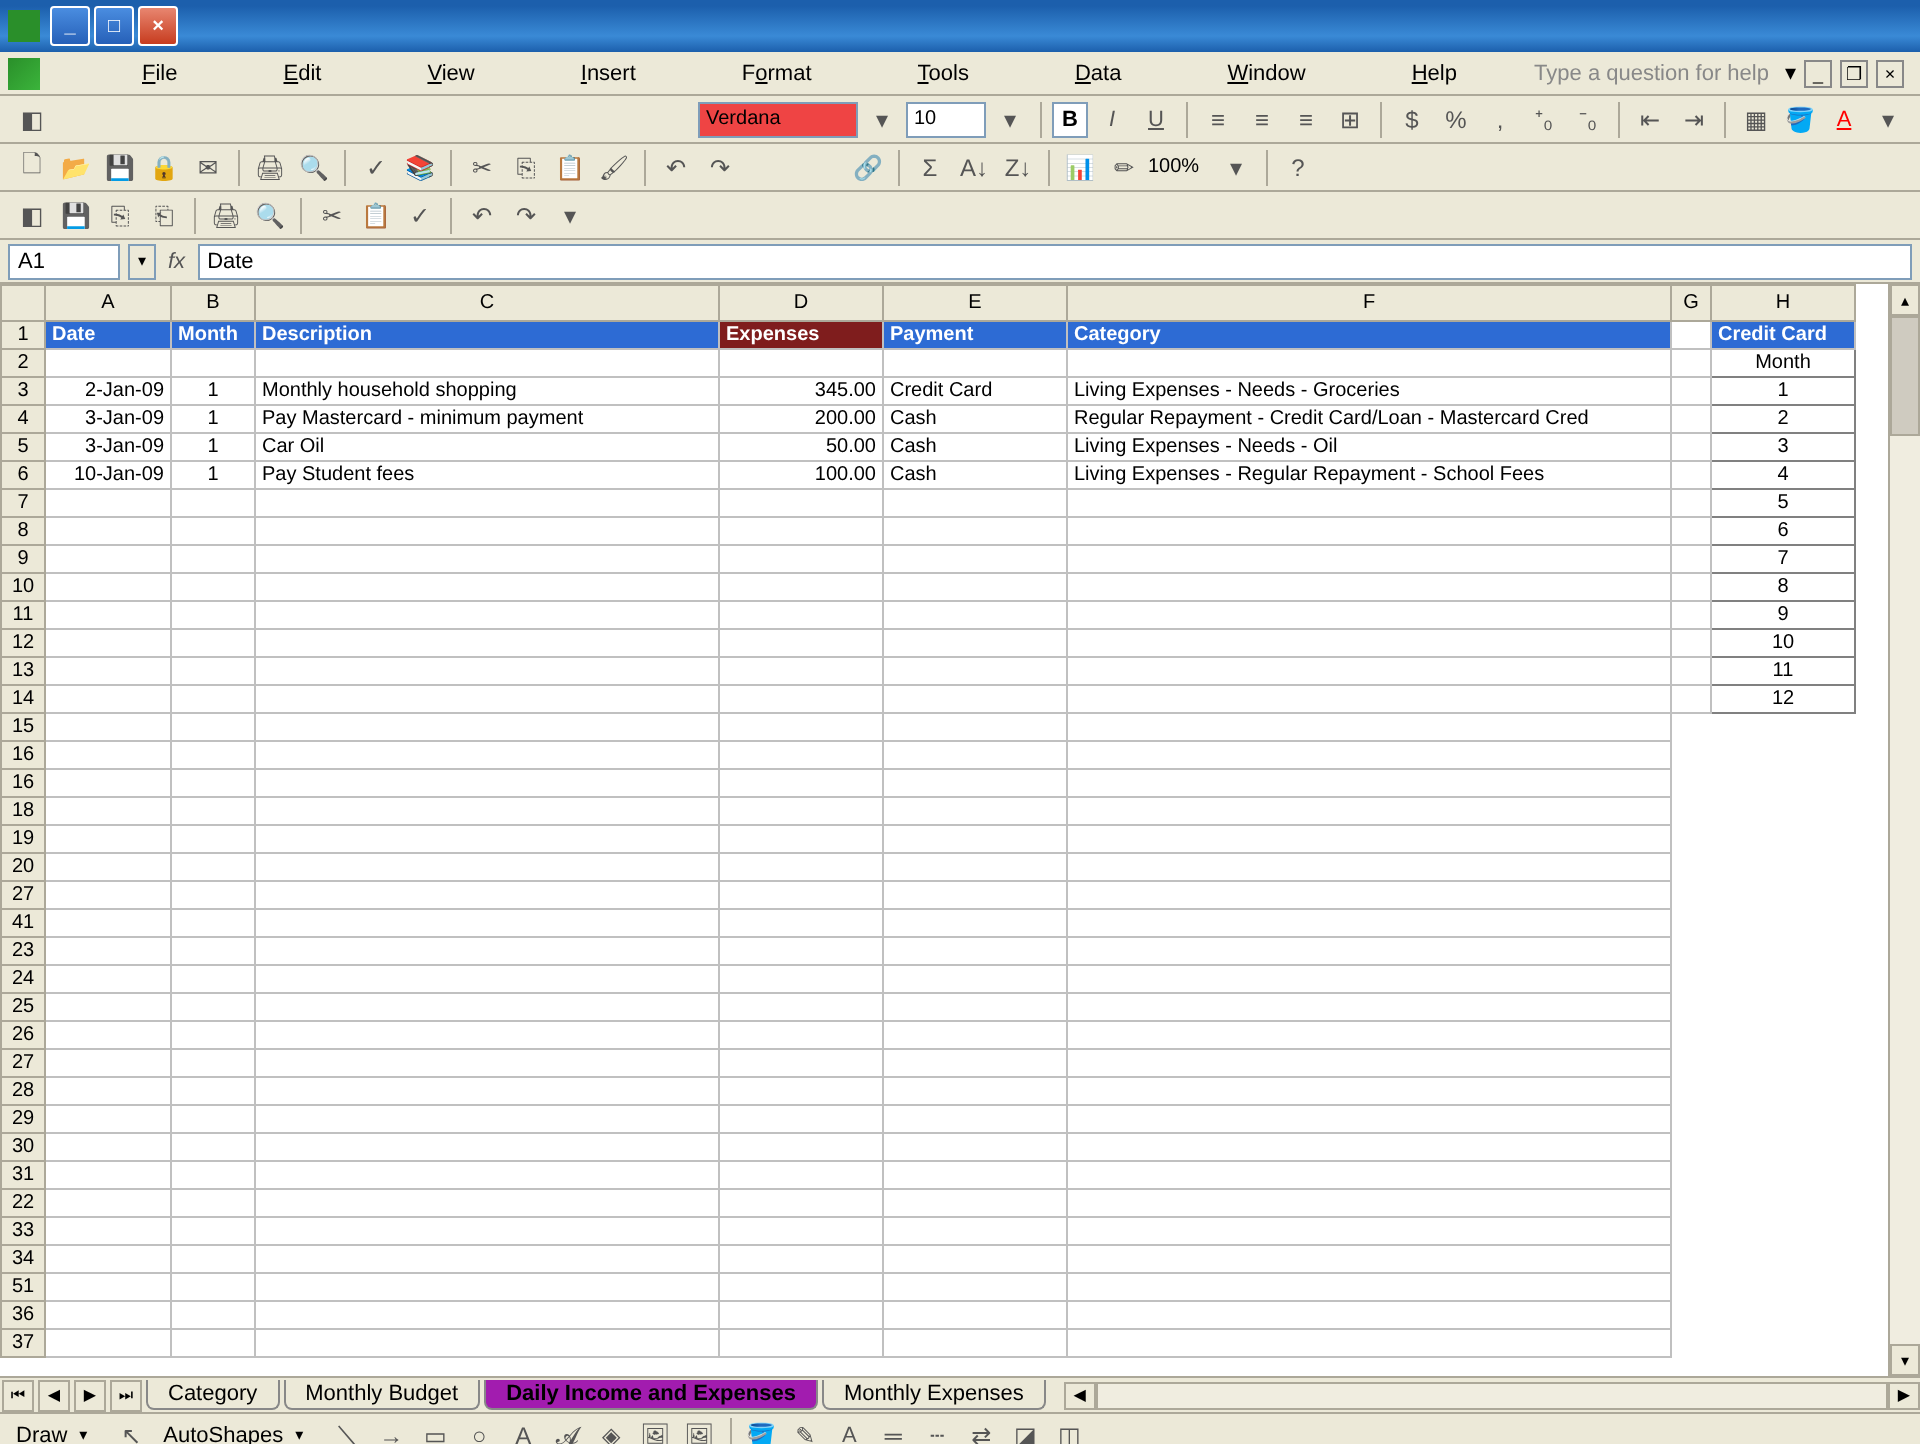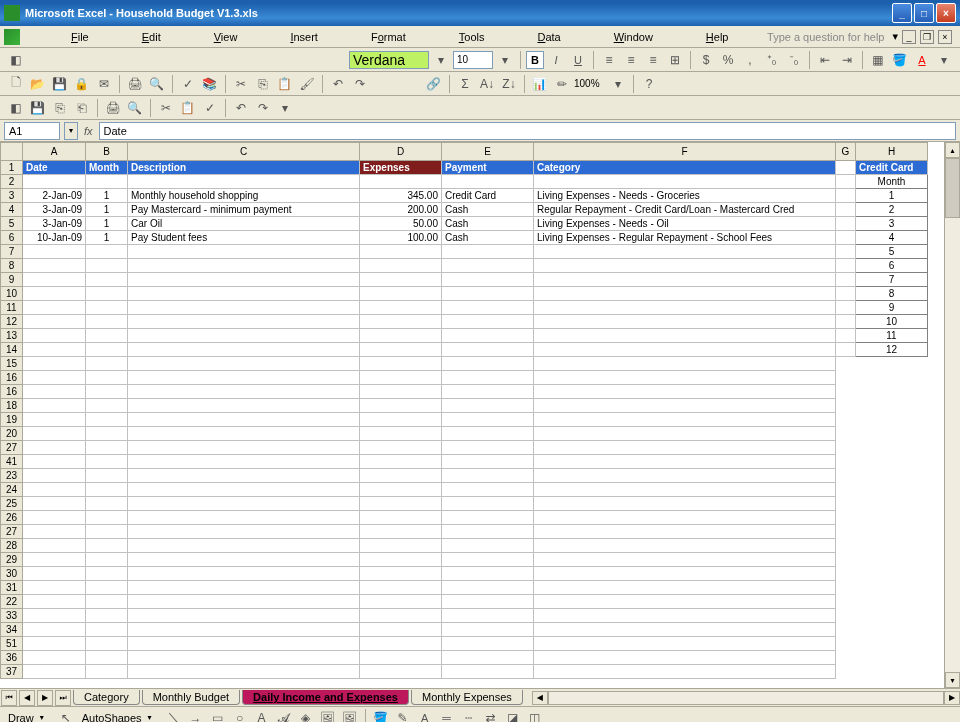--- a/index.html
+++ b/index.html
@@ -15,21 +15,21 @@
 .menubar{background:#ece9d8;height:22px;display:flex;align-items:center;padding:0 4px;border-bottom:1px solid #aca899;}
 .menubar .icon{width:16px;height:16px;background:linear-gradient(135deg,#2a8f2a,#3bb43b);margin-right:6px;}
 .menubar .item{padding:2px 8px;cursor:default;margin-left:37px;}
 .menubar .item u{text-decoration:underline;}
 .menubar .right{margin-left:auto;display:flex;gap:4px;align-items:center;padding-right:4px;}
 .menubar .smbtn{width:14px;height:14px;border:1px solid #888;font-size:9px;display:flex;align-items:center;justify-content:center;}
 .helpq{color:#888;padding:0 4px;}
 .toolbar{background:#ece9d8;height:24px;display:flex;align-items:center;padding:2px 6px;border-bottom:1px solid #aca899;gap:2px;}
 .tbtn{width:20px;height:20px;border:1px solid transparent;display:flex;align-items:center;justify-content:center;color:#555;font-size:12px;}
 .tsep{width:1px;height:18px;background:#aca899;margin:0 3px;}
-.tfont{min-width:80px;height:18px;border:1px solid #7f9db9;background:#bef264;padding:0 3px;font-size:14px;display:flex;align-items:center;}
+.tfont{min-width:80px;height:18px;border:1px solid #7f9db9;background:#ef4444;padding:0 3px;font-size:10px;display:flex;align-items:center;}
 .tsize{width:40px;height:18px;border:1px solid #7f9db9;background:#fff;padding:0 3px;font-size:10px;display:flex;align-items:center;}
 .tbold{font-weight:bold;border:1px solid #7f9db9;background:#fff;width:18px;height:18px;display:flex;align-items:center;justify-content:center;}
 .zoompct{font-size:10px;min-width:32px;}
 .namebox{display:flex;align-items:center;height:22px;background:#ece9d8;border-bottom:1px solid #aca899;}
 .namebox .cellref{width:56px;height:18px;border:1px solid #7f9db9;background:#fff;margin:0 4px;padding:0 4px;display:flex;align-items:center;}
 .namebox .dd{width:14px;height:18px;border:1px solid #7f9db9;background:#ece9d8;display:flex;align-items:center;justify-content:center;font-size:8px;}
 .namebox .fx{padding:0 6px;font-style:italic;color:#555;}
 .namebox .fxbar{flex:1;height:18px;border:1px solid #7f9db9;background:#fff;margin-right:4px;padding:0 4px;display:flex;align-items:center;}
 .gridwrap{display:flex;height:546px;position:relative;background:#fff;}
 .grid{flex:1;overflow:hidden;}
@@ -42,35 +42,34 @@
 .ctr{text-align:center;}
 .subhdr{text-align:center;background:#fff;border:1px solid #808080;}
 .boxed{border:1px solid #808080;text-align:center;}
 .vscroll{width:16px;background:#ece9d8;border-left:1px solid #aca899;display:flex;flex-direction:column;}
 .vscroll .arr{height:16px;background:#ece9d8;border:1px solid #aca899;display:flex;align-items:center;justify-content:center;font-size:8px;}
 .vscroll .track{flex:1;background:#f0ede0;}
 .vscroll .thumb{height:60px;background:#cfcbc0;border:1px solid #aca899;}
 .tabbar{height:18px;background:#ece9d8;display:flex;align-items:center;border-top:1px solid #aca899;font-size:10px;}
 .tabnav{width:16px;height:16px;border:1px solid #aca899;display:flex;align-items:center;justify-content:center;font-size:8px;margin:0 1px;}
 .tab{padding:1px 10px;background:#ece9d8;border:1px solid #888;border-top:none;border-radius:0 0 4px 4px;margin:0 1px;cursor:default;}
-.tab.active{background:#be185d;font-weight:bold;text-decoration:underline;}
+.tab.active{background:#a21caf;font-weight:bold;}
 .hscroll{flex:1;display:flex;align-items:center;margin-left:8px;}
 .hscroll .arr{width:16px;height:14px;background:#ece9d8;border:1px solid #aca899;display:flex;align-items:center;justify-content:center;font-size:8px;}
 .hscroll .track{flex:1;height:14px;background:#f0ede0;border:1px solid #aca899;}
 .drawbar{height:22px;background:#ece9d8;border-top:1px solid #aca899;display:flex;align-items:center;padding:0 4px;gap:2px;font-size:10px;}
 .drawbar .lbl{padding:0 4px;}
 .drawbar .dd{width:14px;font-size:8px;}
 .drawbar .auto{padding:0 4px;}
 </style>
 </head>
 <body>
 
 <div class="titlebar">
   <span class="icon"></span>
-  <span class="title">Microsoft Excel - Household Budget V1.3.xls</span>
   <div class="winbtns">
     <div class="winbtn min">_</div>
     <div class="winbtn max">□</div>
     <div class="winbtn close">×</div>
   </div>
 </div>
 
 <div class="menubar">
   <span class="icon"></span>
   <span class="item"><u>F</u>ile</span>

